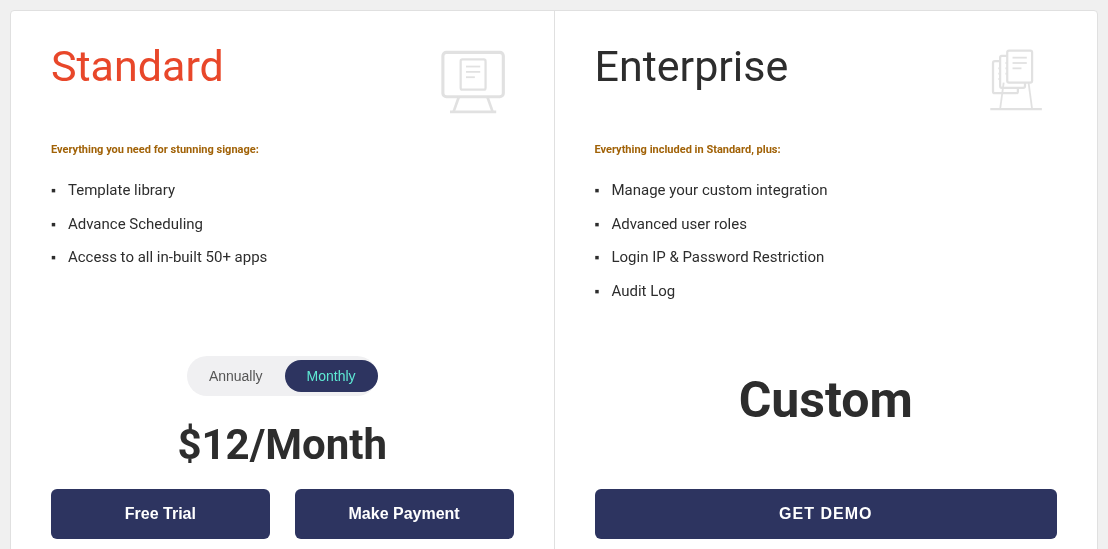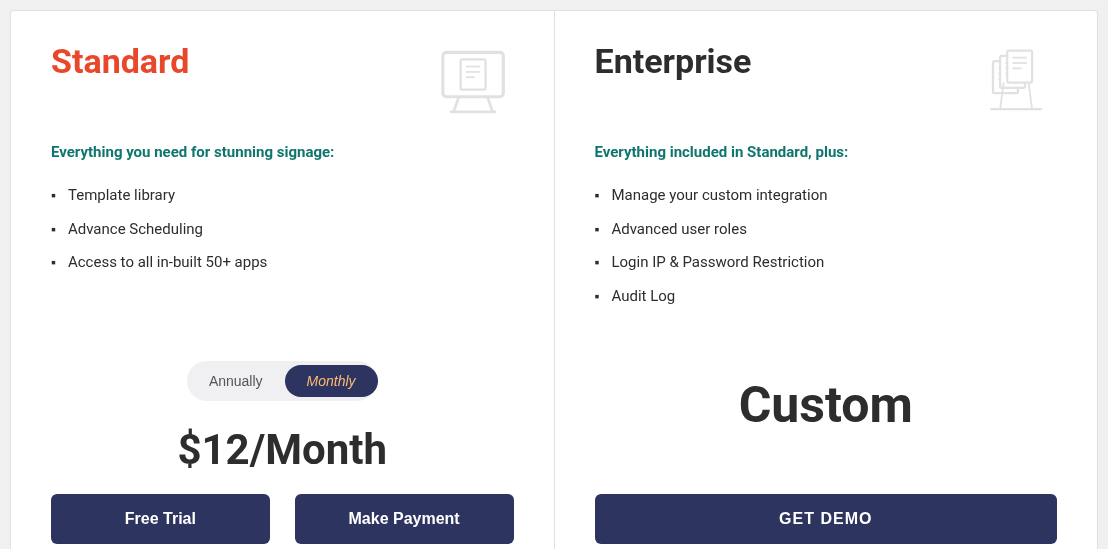--- a/index.html
+++ b/index.html
@@ -31,39 +31,39 @@
     .plan-card.standard {
       border-right: 1px solid #e0e0e0;
     }
     .plan-header {
       display: flex;
       justify-content: space-between;
       align-items: flex-start;
       margin-bottom: 20px;
     }
     .plan-title {
-      font-size: 34px;
-      font-weight: 700;
+      font-size: 43px;
+      font-weight: 400;
       line-height: 1.1;
     }
     .plan-title.standard-title {
       color: #e8472a;
     }
     .plan-title.enterprise-title {
       color: #2d2d2d;
     }
     .plan-icon {
       width: 80px;
       height: 80px;
       opacity: 0.35;
     }
     .plan-subtitle {
-      font-size: 15px;
-      font-weight: 700;
-      color: #0f766e;
+      font-size: 11px;
+      font-weight: 700;
+      color: #a16207;
       margin-bottom: 18px;
     }
     .features-list {
       list-style: none;
       margin-bottom: 23px;
       flex: 1;
     }
     .features-list li {
       display: flex;
       align-items: flex-start;
@@ -97,22 +97,21 @@
       font-size: 14px;
       font-weight: 500;
       transition: all 0.2s;
     }
     .toggle-btn.inactive {
       background: transparent;
       color: #555;
     }
     .toggle-btn.active {
       background: #2d3460;
-      color: #fdba74;
-      font-style: italic;
+      color: #5eead4;
     }
     .price-section {
       text-align: center;
       margin-bottom: 20px;
     }
     .price-amount {
       font-size: 42px;
       font-weight: 700;
       color: #2d2d2d;
     }

